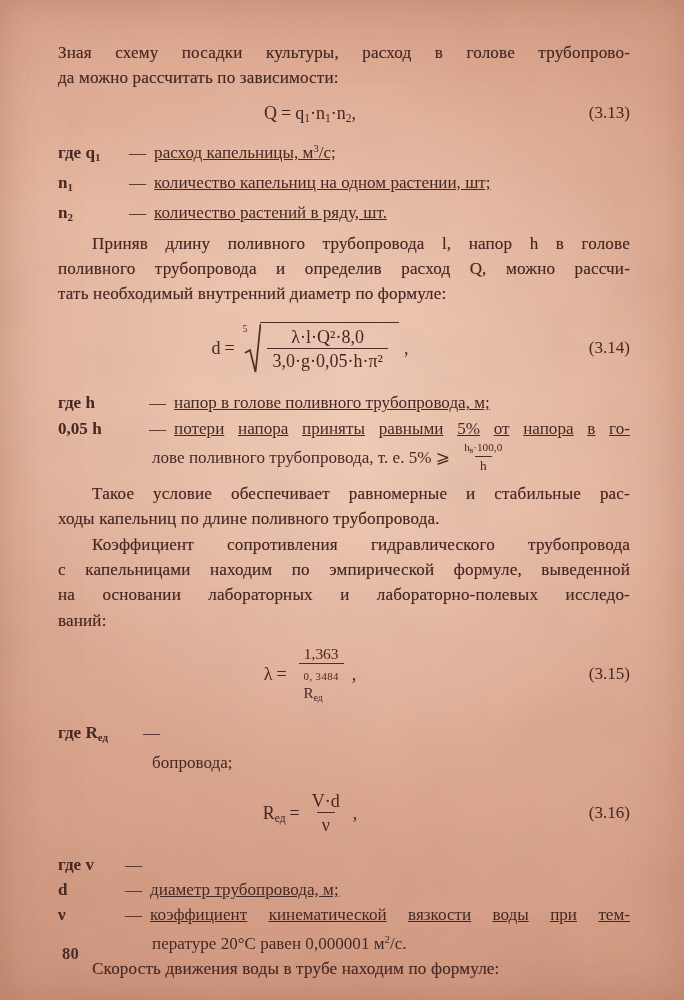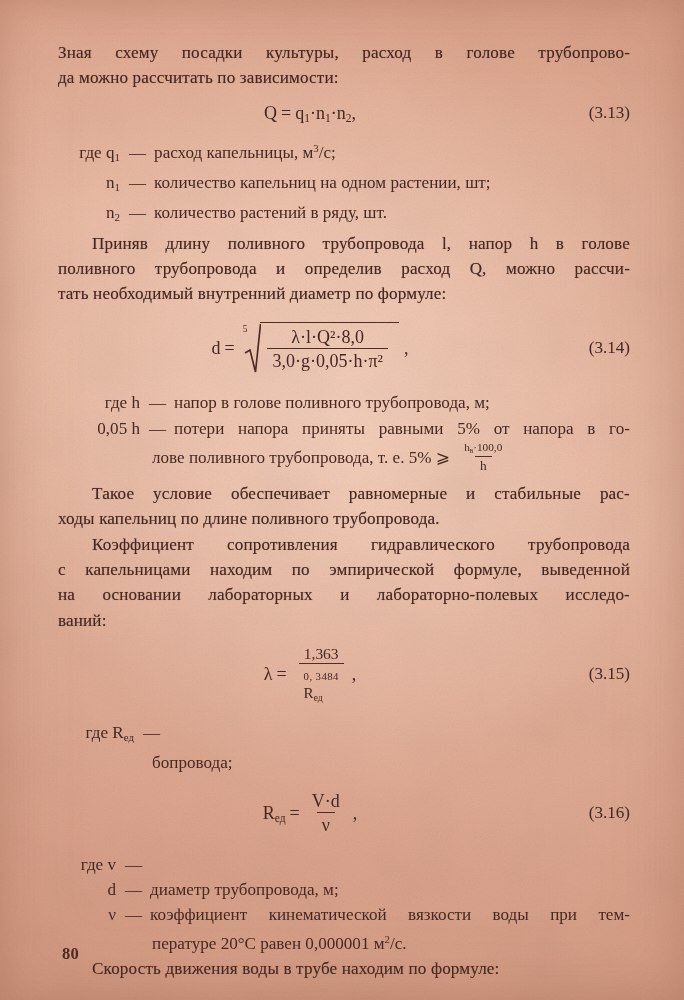--- a/index.html
+++ b/index.html
@@ -71,25 +71,25 @@
 
   .spacer-s { height: 7px; }
   .spacer-m { height: 12px; }
   .spacer-l { height: 16px; }
 
   
   .defs { font-size: 17.1px; line-height: 25.3px; color: #462823; }
   .defrow { display: flex; align-items: baseline; white-space: nowrap; }
   .defrow .sym {
     display: inline-block;
-    text-align: right;
     flex: 0 0 auto;
+    font-weight: bold;
   }
   .defrow .dash { padding: 0 8px 0 9px; }
-  .defrow .txt { flex: 1 1 auto; }
+  .defrow .txt { flex: 1 1 auto; text-decoration: underline; }
   .defrow .txt.just {
     display: flex;
     justify-content: space-between;
   }
   .cont { padding-left: 94px; white-space: nowrap; }
 
   
   .formula-row {
     position: relative;
     display: flex;

